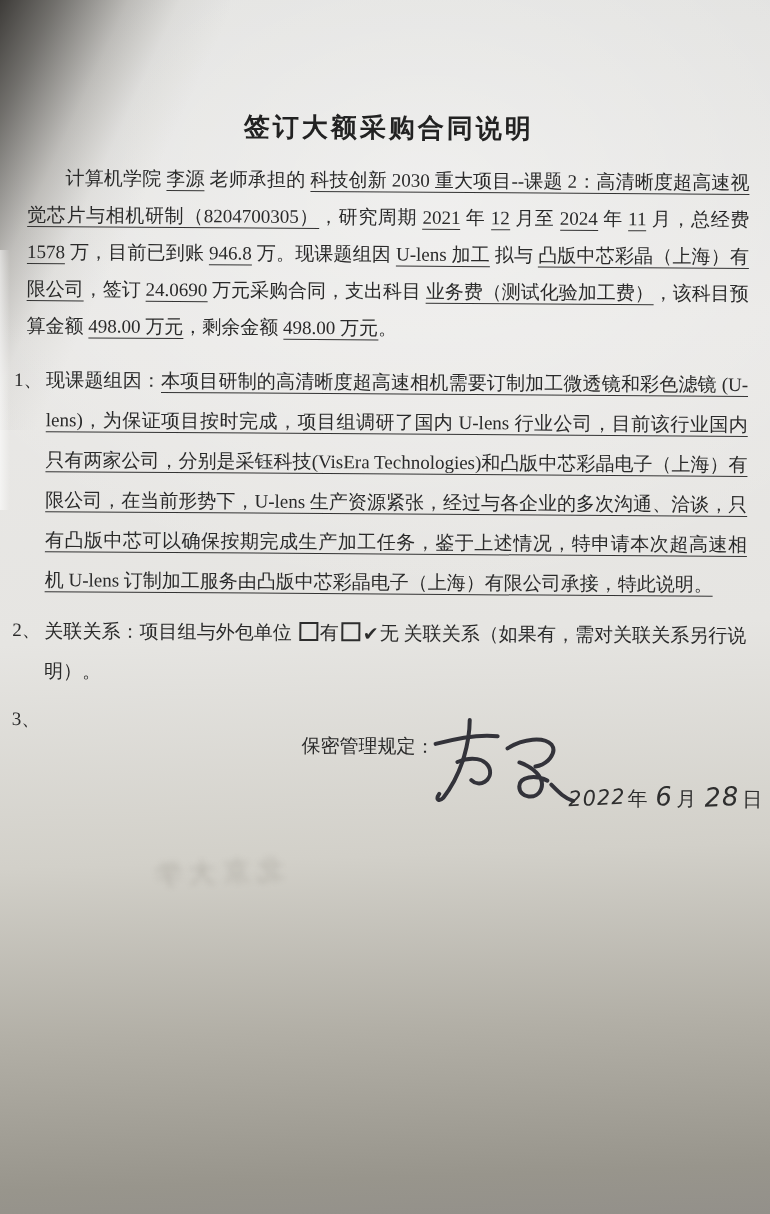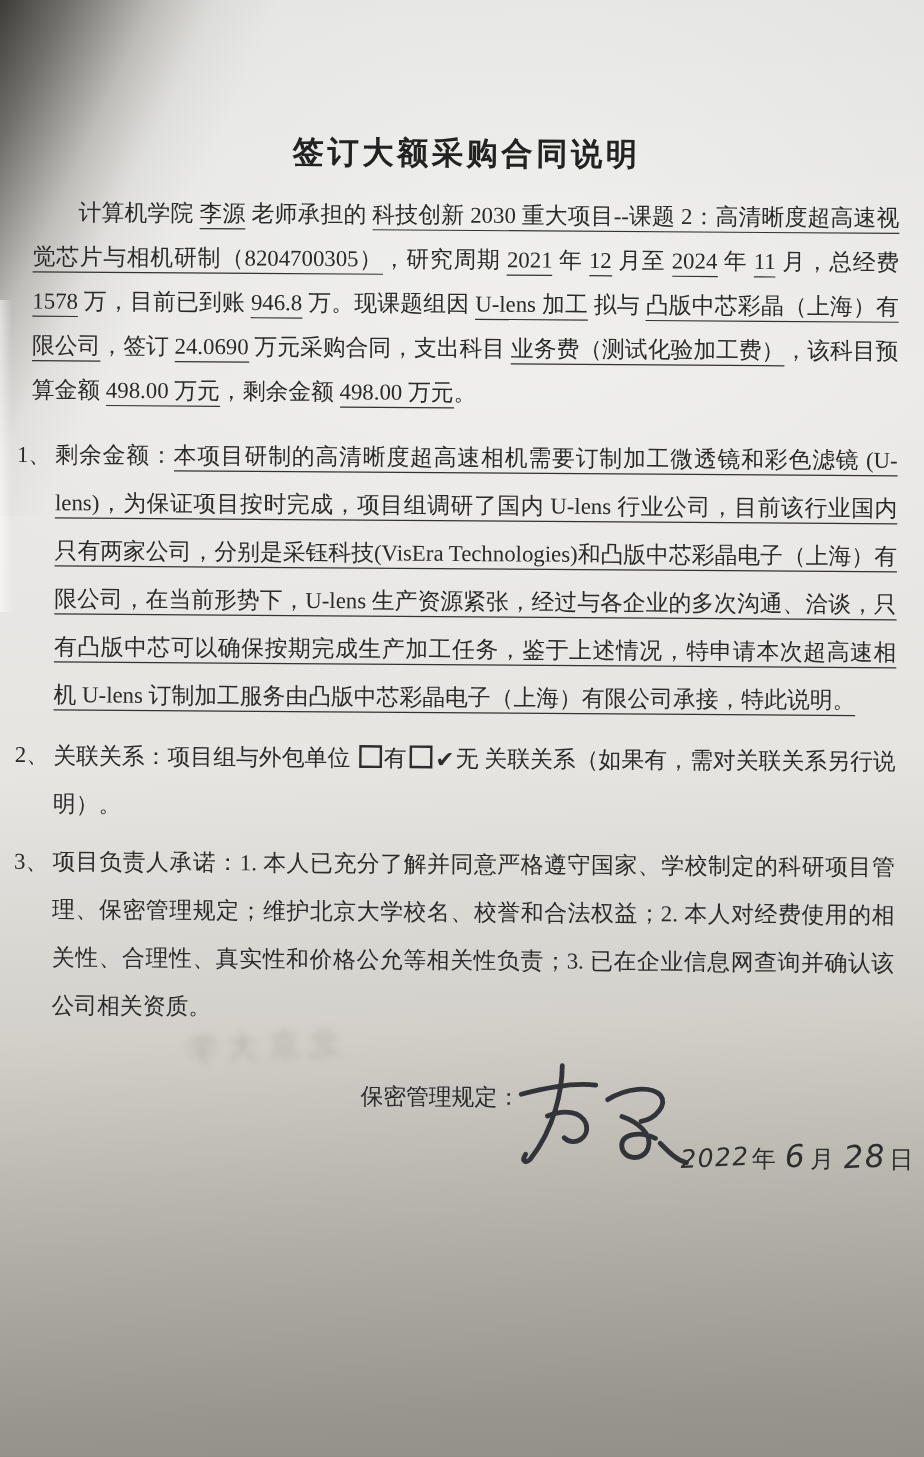--- a/index.html
+++ b/index.html
@@ -78,31 +78,30 @@
   <div class="edge-light"></div>
 
   <div class="content">
 
     <div class="title">签订大额采购合同说明</div>
 
     <div class="intro"><span>计算机学院 </span><span class="u">李源</span><span> 老师承担的 </span><span class="u">科技创新 2030 重大项目--课题 2：高清晰度超高速视觉芯片与相机研制（8204700305）</span><span>，研究周期 </span><span class="u">2021</span><span> 年 </span><span class="u">12</span><span> 月至 </span><span class="u">2024</span><span> 年 </span><span class="u">11</span><span> 月，总经费 </span><span class="u">1578</span><span> 万，目前已到账 </span><span class="u">946.8</span><span> 万。现课题组因 </span><span class="u">U-lens 加工</span><span> 拟与 </span><span class="u">凸版中芯彩晶（上海）有限公司</span><span>，签订 </span><span class="u">24.0690</span><span> 万元采购合同，支出科目 </span><span class="u">业务费（测试化验加工费）</span><span>，该科目预算金额 </span><span class="u">498.00 万元</span><span>，剩余金额 </span><span class="u">498.00 万元</span><span>。</span></div>
 
     <div class="item item-1">
       <span class="num">1、</span>
-      <span><span>剩余金额：</span><span class="u">本项目研制的高清晰度超高速相机需要订制加工微透镜和彩色滤镜 (U-lens)，为保证项目按时完成，项目组调研了国内 U-lens 行业公司，目前该行业国内只有两家公司，分别是采钰科技(VisEra Technologies)和凸版中芯彩晶电子（上海）有限公司，在当前形势下，U-lens 生产资源紧张，经过与各企业的多次沟通、洽谈，只有凸版中芯可以确保按期完成生产加工任务，鉴于上述情况，特申请本次超高速相机 U-lens 订制加工服务由凸版中芯彩晶电子（上海）有限公司承接，特此说明。</span></span>
+      <span><span>现课题组因：</span><span class="u">本项目研制的高清晰度超高速相机需要订制加工微透镜和彩色滤镜 (U-lens)，为保证项目按时完成，项目组调研了国内 U-lens 行业公司，目前该行业国内只有两家公司，分别是采钰科技(VisEra Technologies)和凸版中芯彩晶电子（上海）有限公司，在当前形势下，U-lens 生产资源紧张，经过与各企业的多次沟通、洽谈，只有凸版中芯可以确保按期完成生产加工任务，鉴于上述情况，特申请本次超高速相机 U-lens 订制加工服务由凸版中芯彩晶电子（上海）有限公司承接，特此说明。</span></span>
     </div>
 
     <div class="item item-2">
       <span class="num">2、</span>
       <span><span>关联关系：项目组与外包单位 </span><span class="checkbox"></span><span>有</span><span class="checkbox"></span><span class="checkmark">✔</span><span>无</span><span> 关联关系（如果有，需对关联关系另行说明）。</span></span>
     </div>
 
     <div class="item item-3">
       <span class="num">3、</span>
-      <span><span>项目负责人承诺：1. 本人已充分了解并同意严格遵守国家、学校制定的科研项目管理、保密管理规定；维护北京大学校名、校誉和合法权益；2. 本人对经费使用的相关性、合理性、真实性和价格公允等相关性负责；3. 已在企业信息网查询并确认该公司相关资质。</span></span>
     </div>
 
     <div class="sig-row">
       <span>保密管理规定：</span>
       <svg class="sig-svg" width="170" height="100" viewBox="0 0 170 100">
         <g fill="none" stroke="#33333a" stroke-width="4" stroke-linecap="round" stroke-linejoin="round">
           <path d="M12 34 C34 28, 58 24, 74 26"></path>
           <path d="M46 10 C46 30, 40 62, 20 88 C16 92, 12 90, 16 84"></path>
           <path d="M34 52 C48 46, 62 48, 66 58 C70 70, 56 78, 48 70"></path>
           <path d="M84 38 C100 28, 120 26, 128 34 C134 42, 124 54, 112 56"></path>

